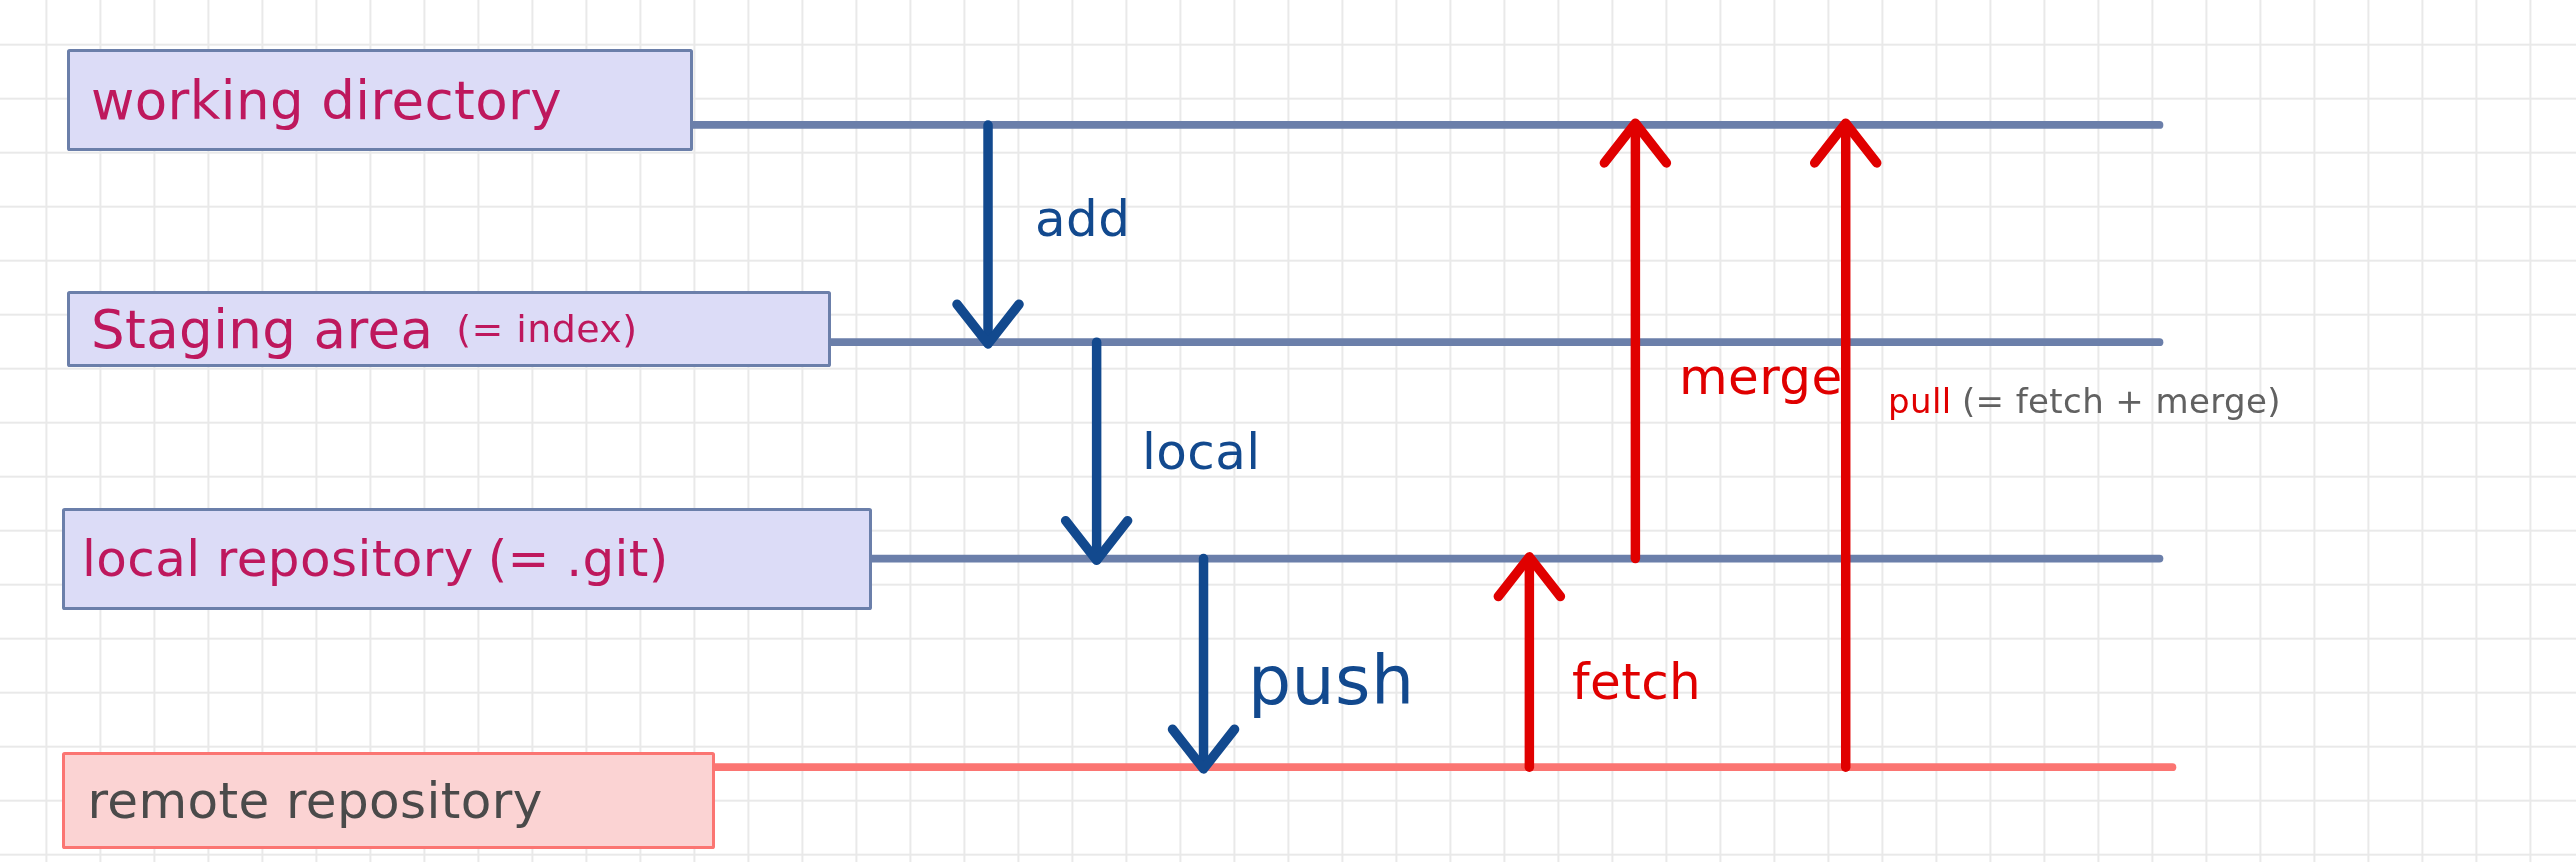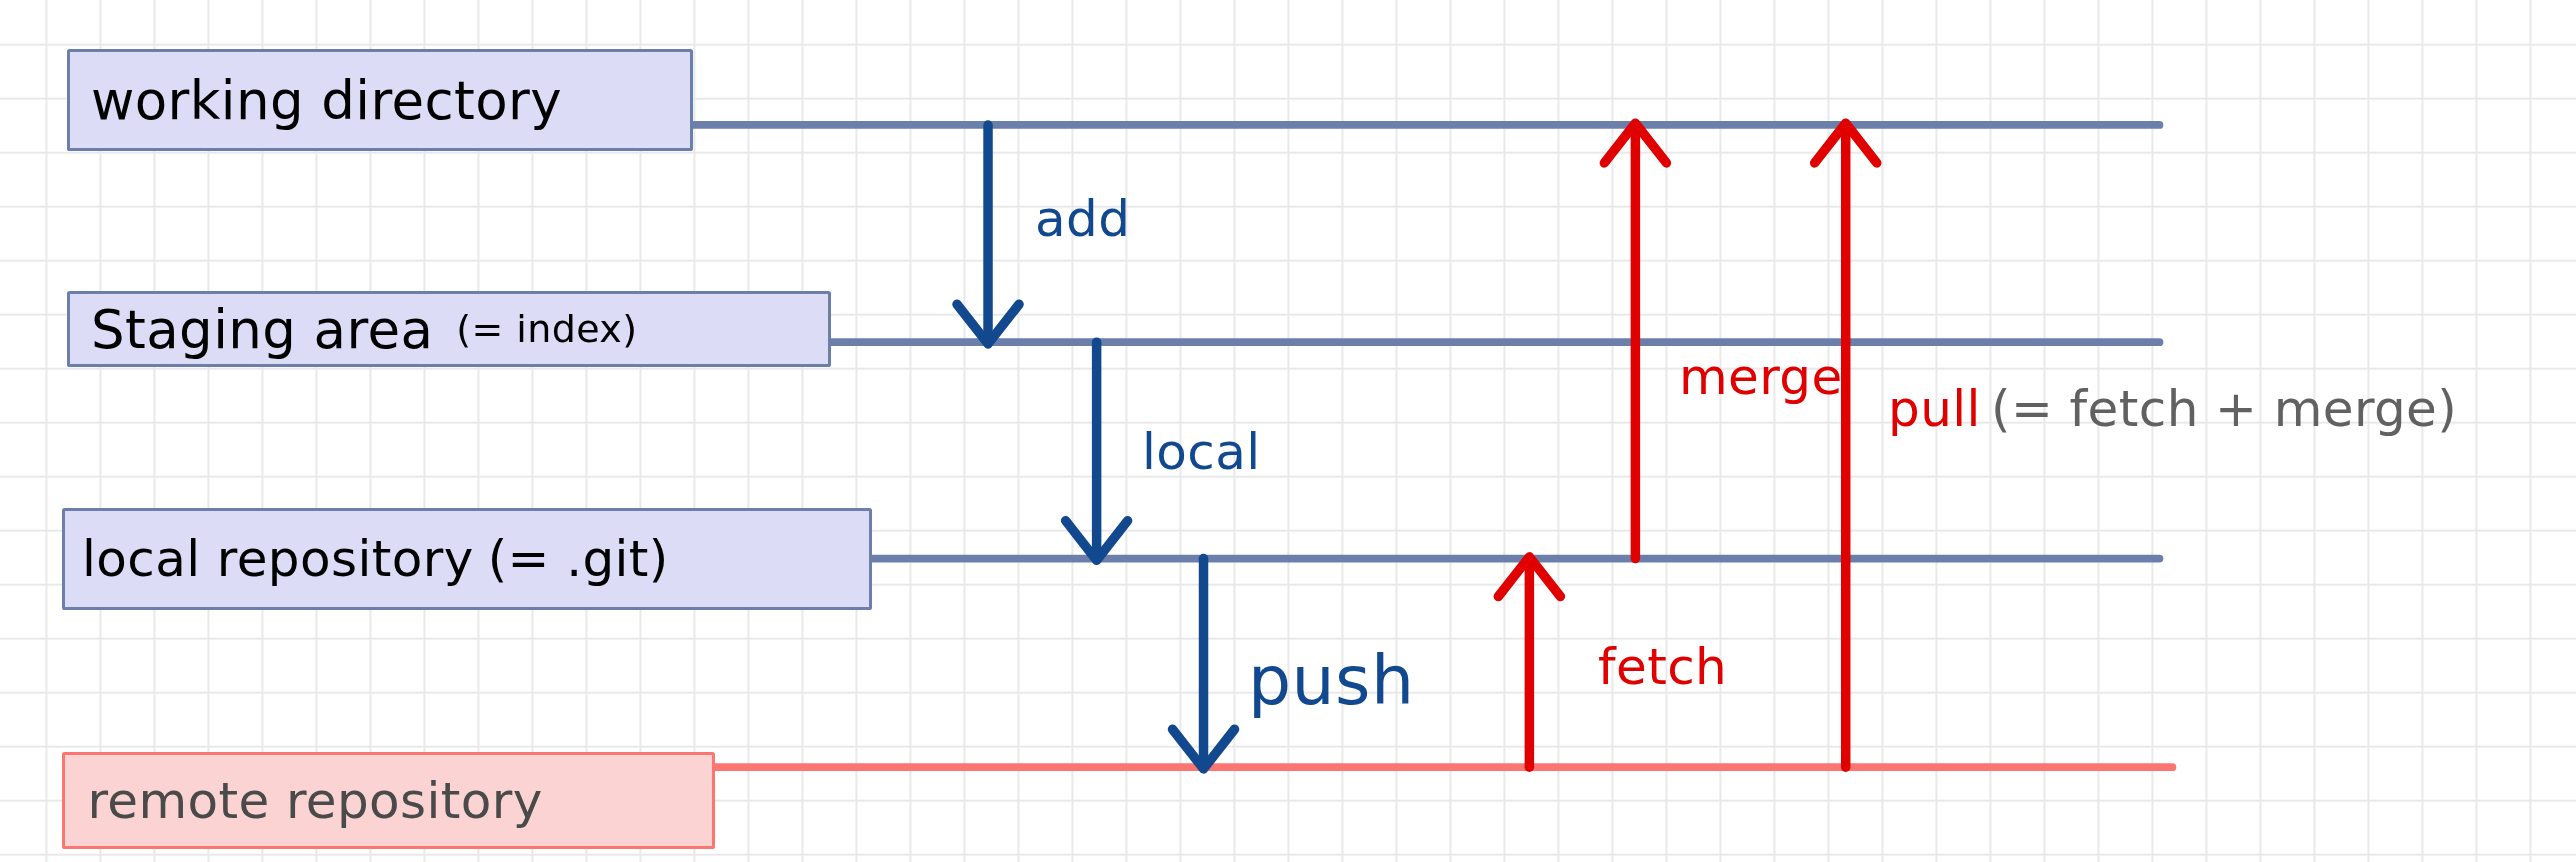--- a/index.html
+++ b/index.html
@@ -38,21 +38,21 @@
     display: inline-block;
     letter-spacing: 0.4px;
   }
   .node-box .node-sub {
     display: inline-block;
     letter-spacing: 0.4px;
   }
   .box-blue {
     background: #dcdcf7;
     border: 3.4px solid #6b7faa;
-    color: #000000;
+    color: #be185d;
   }
   .box-red {
     background: #fbd3d3;
     border: 3.4px solid #fb7572;
     color: #4a4a4a;
   }
   .arrow-label {
     position: absolute;
     white-space: nowrap;
     letter-spacing: 0.4px;
@@ -128,22 +128,22 @@
   <div class="node-box box-red" style="left:62px; top:752px; width:653px; height:97px; padding-left:22.4px;">
     <span class="node-label" style="font-size:50px;">remote repository</span>
   </div>
 
   <div class="arrow-label lbl-blue" style="left:1035px; top:194px; font-size:50px;">add</div>
 
   <div class="arrow-label lbl-blue" style="left:1142px; top:427px; font-size:50px;">local</div>
 
   <div class="arrow-label lbl-blue" style="left:1248px; top:647px; font-size:68px;">push</div>
 
-  <div class="arrow-label lbl-red" style="left:1572px; top:642px; font-size:50px;margin-left:26px;">fetch</div>
+  <div class="arrow-label lbl-red" style="left:1572px; top:657px; font-size:50px;">fetch</div>
 
   <div class="arrow-label lbl-red" style="left:1679px; top:352px; font-size:50px;">merge</div>
 
-  <div class="note-line" style="left:1888px; top:384px; font-size:50px;">
+  <div class="note-line" style="left:1888px; top:384px; font-size:34px;">
     <span class="lbl-red">pull</span><span class="lbl-gray" style="margin-left:10.3px;">(= fetch + merge)</span>
   </div>
 
 </div>
 
 
 </body></html>

